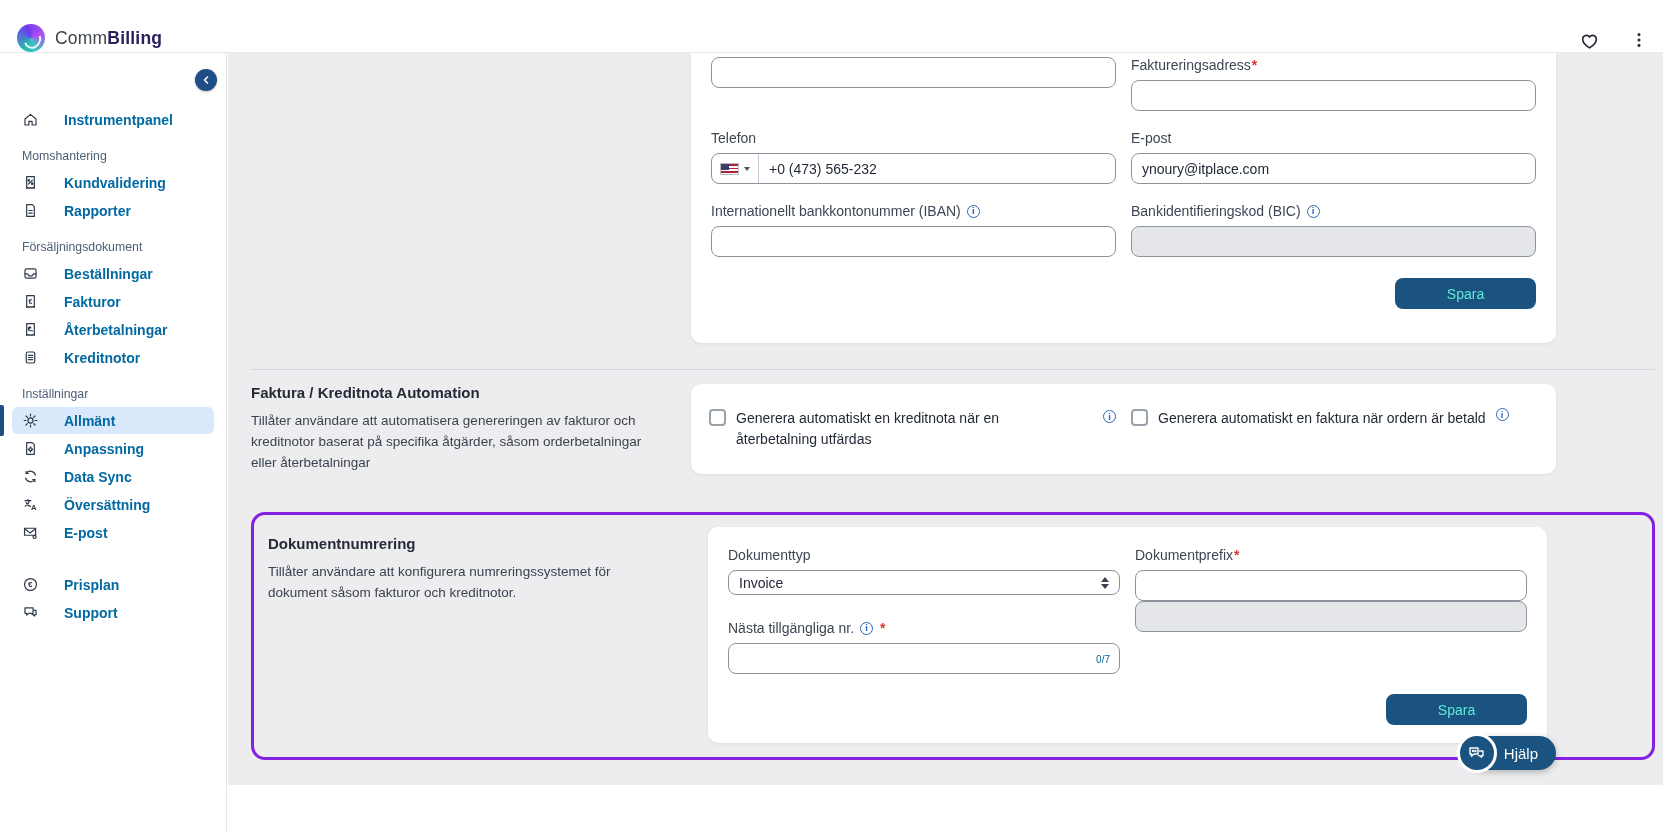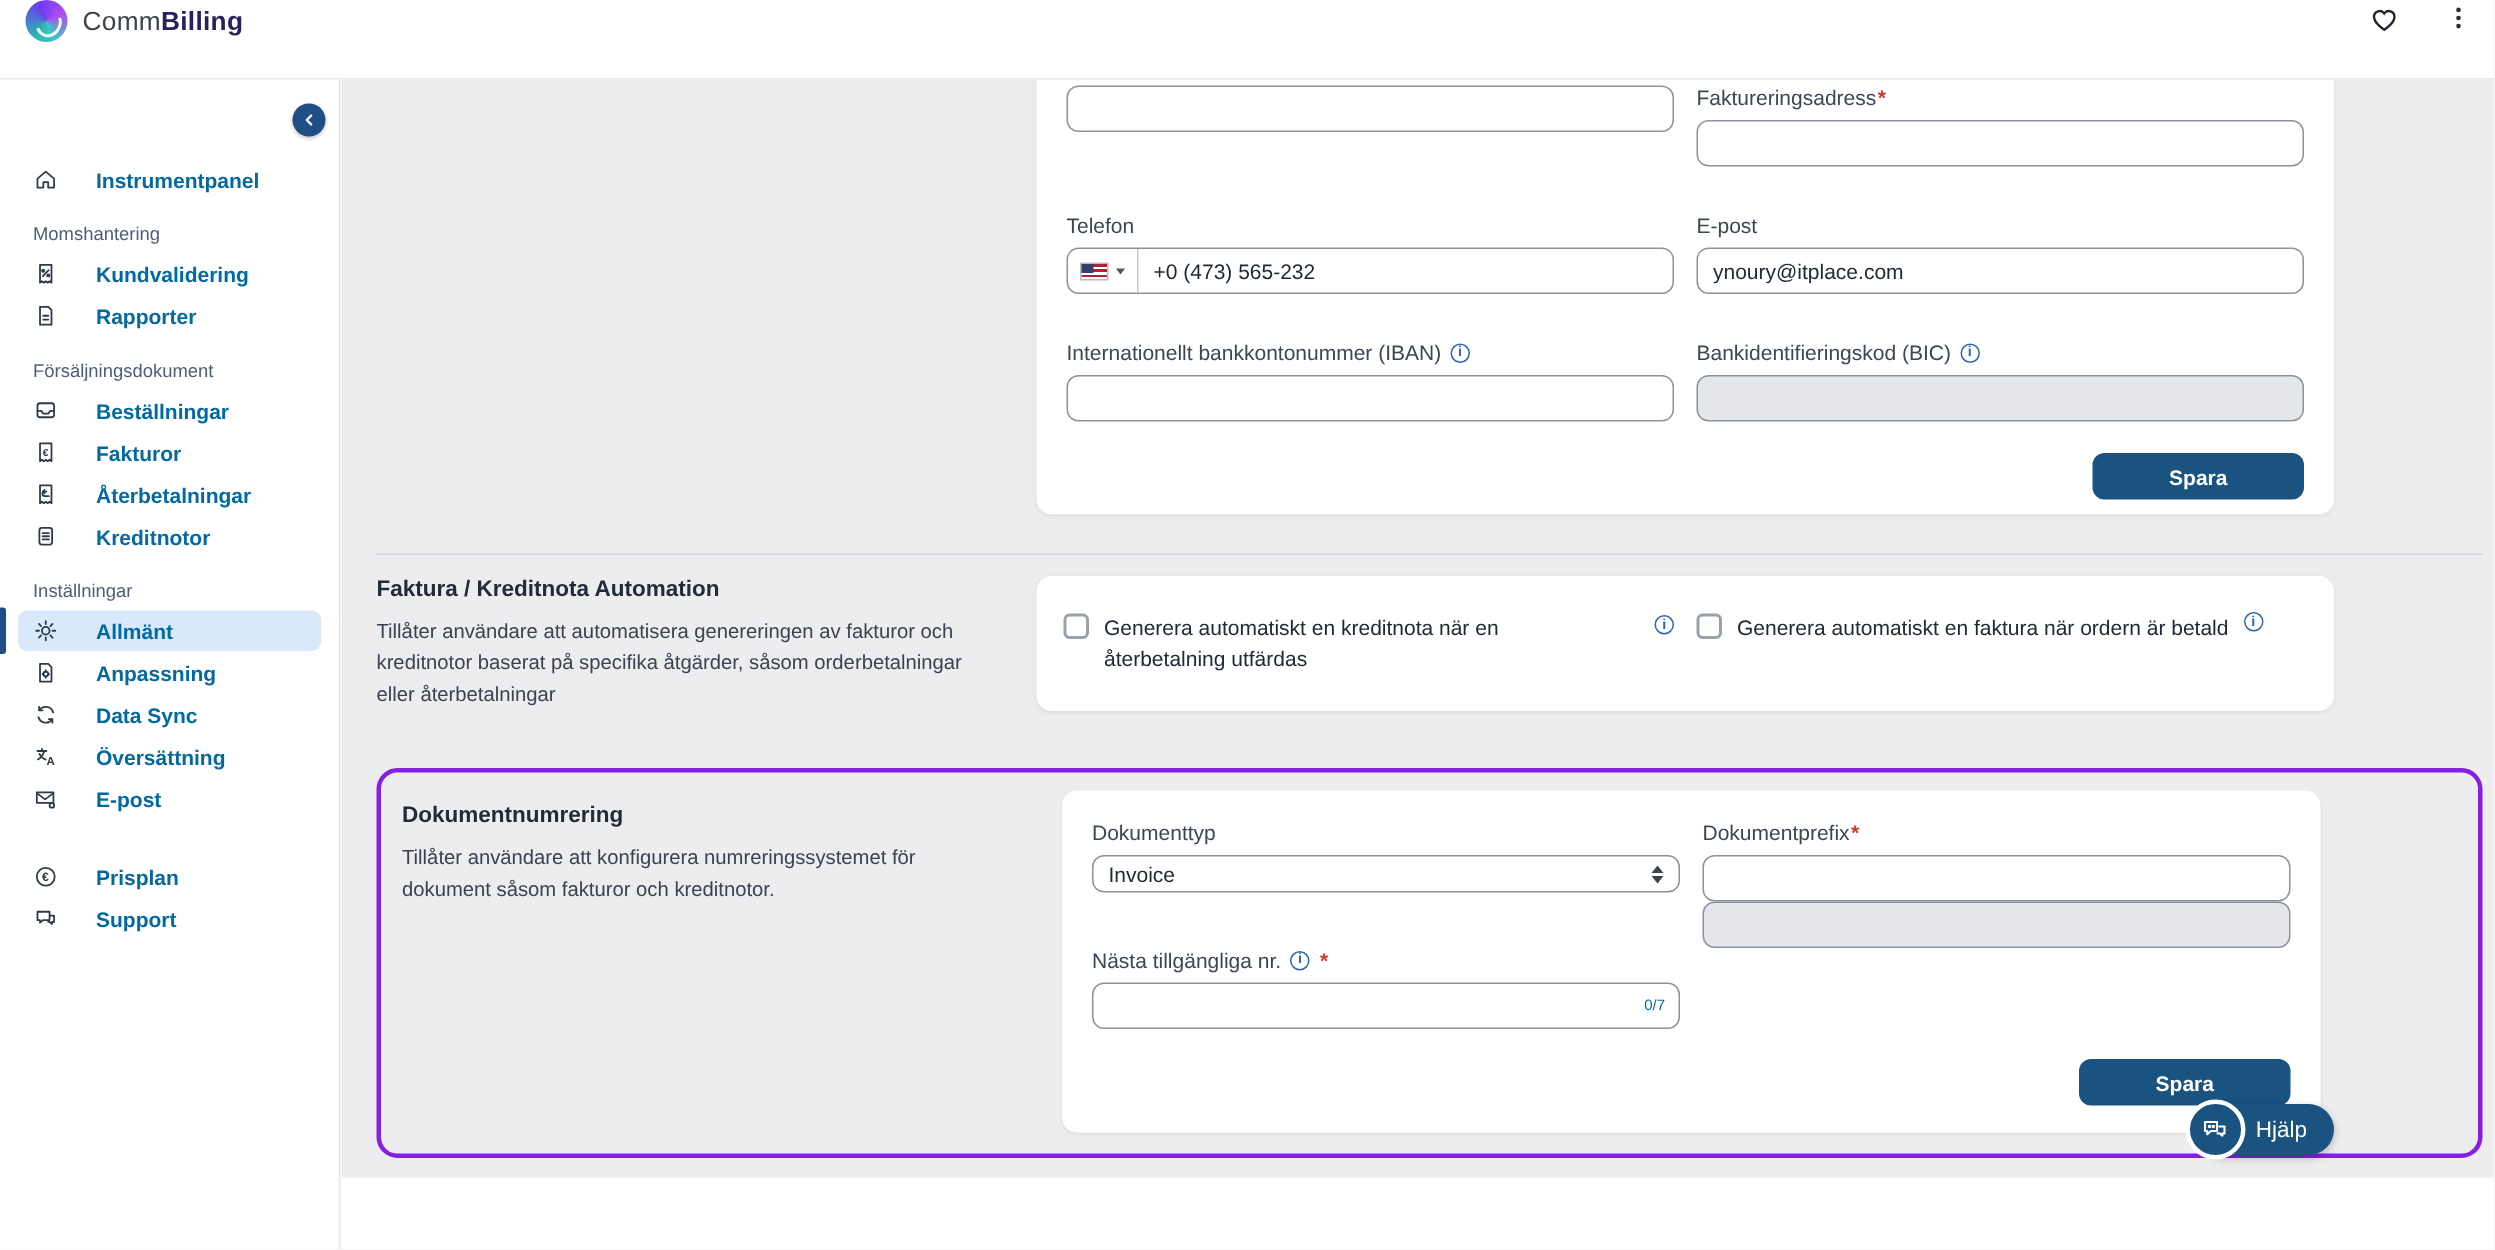--- a/index.html
+++ b/index.html
@@ -8,21 +8,21 @@
     --red:#d33a2c; --info:#2b66b5;
   }
   *{box-sizing:border-box}
   html,body{margin:0;padding:0}
   body{
     width:1663px;height:833px;position:relative;overflow:hidden;background:#fff;
     font-family:"Liberation Sans","DejaVu Sans",sans-serif;color:var(--text);
   }
   
   .header{position:absolute;top:0;left:0;right:0;height:53px;background:#fff;
-    border-bottom:1px solid #e7e8ea;display:flex;align-items:flex-start;z-index:30}
+    border-bottom:1px solid #e7e8ea;display:flex;align-items:flex-end;z-index:30}
   .brand{display:flex;align-items:center;gap:10px;padding-left:17px}
   .logo-mark{width:28px;height:28px;border-radius:50%;
     background:conic-gradient(from 210deg,#2bb9b0,#6d3bf0 35%,#b14ef0 60%,#3fc4c9 85%,#2bb9b0);position:relative}
   .logo-mark::after{content:"";position:absolute;left:7px;top:6px;width:13px;height:15px;
     border-radius:50%;border:2.5px solid rgba(255,255,255,.92);border-left-color:transparent;border-top-color:transparent;transform:rotate(25deg)}
   .brand-text{font-size:17.5px;letter-spacing:.2px;color:#3c434b}
   .brand-suffix{font-weight:700;color:#27215c}
   .header-right{margin-left:auto;display:flex;align-items:center;gap:26px;padding-right:12px}
   .icon-btn{width:24px;height:24px;display:flex;align-items:center;justify-content:center;cursor:pointer}
   
@@ -44,39 +44,39 @@
   
   .content{position:absolute;left:228px;top:53px;right:0;height:732px;background:var(--bg);
     padding:0 8px 0 23px;overflow:hidden}
   .row{display:flex}
   .row-left{width:440px;flex:none;padding-right:37px}
   .row-right{flex:1;padding-right:99px;min-width:0}
   .card{background:#fff;border-radius:10px;box-shadow:0 1px 3px rgba(25,30,45,.07)}
   .top-card{border-radius:0 0 10px 10px;padding:4px 20px 0;height:290px}
   .fgrid{display:grid;grid-template-columns:1fr 1fr;column-gap:15px}
   .flabel{display:flex;align-items:center;gap:6px;font-size:14px;color:var(--label);margin-bottom:7px}
-  .mt{margin-top:31px}
+  .mt{margin-top:19px}
   .req::after{content:"*";color:var(--red);font-weight:700;margin-left:1px}
   .info-icon{flex:none;width:13px;height:13px;border:1.3px solid var(--info);border-radius:50%;
     color:var(--info);display:inline-flex;align-items:center;justify-content:center;font-size:9.5px;font-weight:700;line-height:1}
   .info-icon::after{content:"i"}
   .tinput{width:100%;height:31px;border:1px solid var(--border-input);border-radius:8px;padding:0 10px;
     font-size:14px;color:var(--text);background:#fff;font-family:inherit;outline:none}
   .tinput.disabled{background:#e4e6ea}
   .input-wrap{position:relative}
   .counter{position:absolute;right:10px;top:50%;transform:translateY(-50%);color:#0369a1;font-size:10px}
   .phone-input{display:flex;align-items:center;height:31px;border:1px solid var(--border-input);border-radius:8px;background:#fff}
   .flag-box{display:flex;align-items:center;gap:5px;padding:0 8px;height:100%;border-right:1px solid #c6cad0;cursor:pointer}
   .us-flag{width:19px;height:12px;position:relative;border:.5px solid #bbb;
     background:repeating-linear-gradient(#b22234 0 1.8px,#fff 1.8px 3.6px)}
   .us-flag::after{content:"";position:absolute;left:0;top:0;width:8px;height:6.5px;background:#3c3b6e}
   .flag-caret{width:0;height:0;border-left:3.5px solid transparent;border-right:3.5px solid transparent;border-top:4.5px solid #555}
   .phone-value{padding:0 10px;font-size:14px;color:#1f2633}
-  .btn-save{width:141px;height:31px;background:var(--blue);border:none;border-radius:8px;color:#ffffff;
-    font-weight:700;font-size:14px;margin-left:auto;display:flex;align-items:center;justify-content:center;
+  .btn-save{width:141px;height:31px;background:var(--blue);border:none;border-radius:8px;color:#5eead4;
+    font-weight:400;font-size:14px;margin-left:auto;display:flex;align-items:center;justify-content:center;
     cursor:pointer;font-family:inherit}
   .save-row{display:flex;margin-top:21px}
   .divider{height:1px;background:#d5d7db;margin:26px 0 14px}
   .sec-title{margin:0 0 10px;font-size:15px;font-weight:700;color:#242b37}
   .sec-desc{margin:0;font-size:13.5px;line-height:1.55;color:#3a4350;max-width:432px}
   
   .auto-card{display:grid;grid-template-columns:1fr 1fr;gap:15px;padding:24px 18px;min-height:88px}
   .check-row{display:flex;align-items:flex-start;gap:10px;font-size:14px;color:var(--text);line-height:1.5}
   .check-row input[type=checkbox]{appearance:none;-webkit-appearance:none;flex:none;width:17px;height:17px;
     border:2px solid #99a1ab;border-radius:4px;background:#fff;margin:1px 0 0;cursor:pointer}

